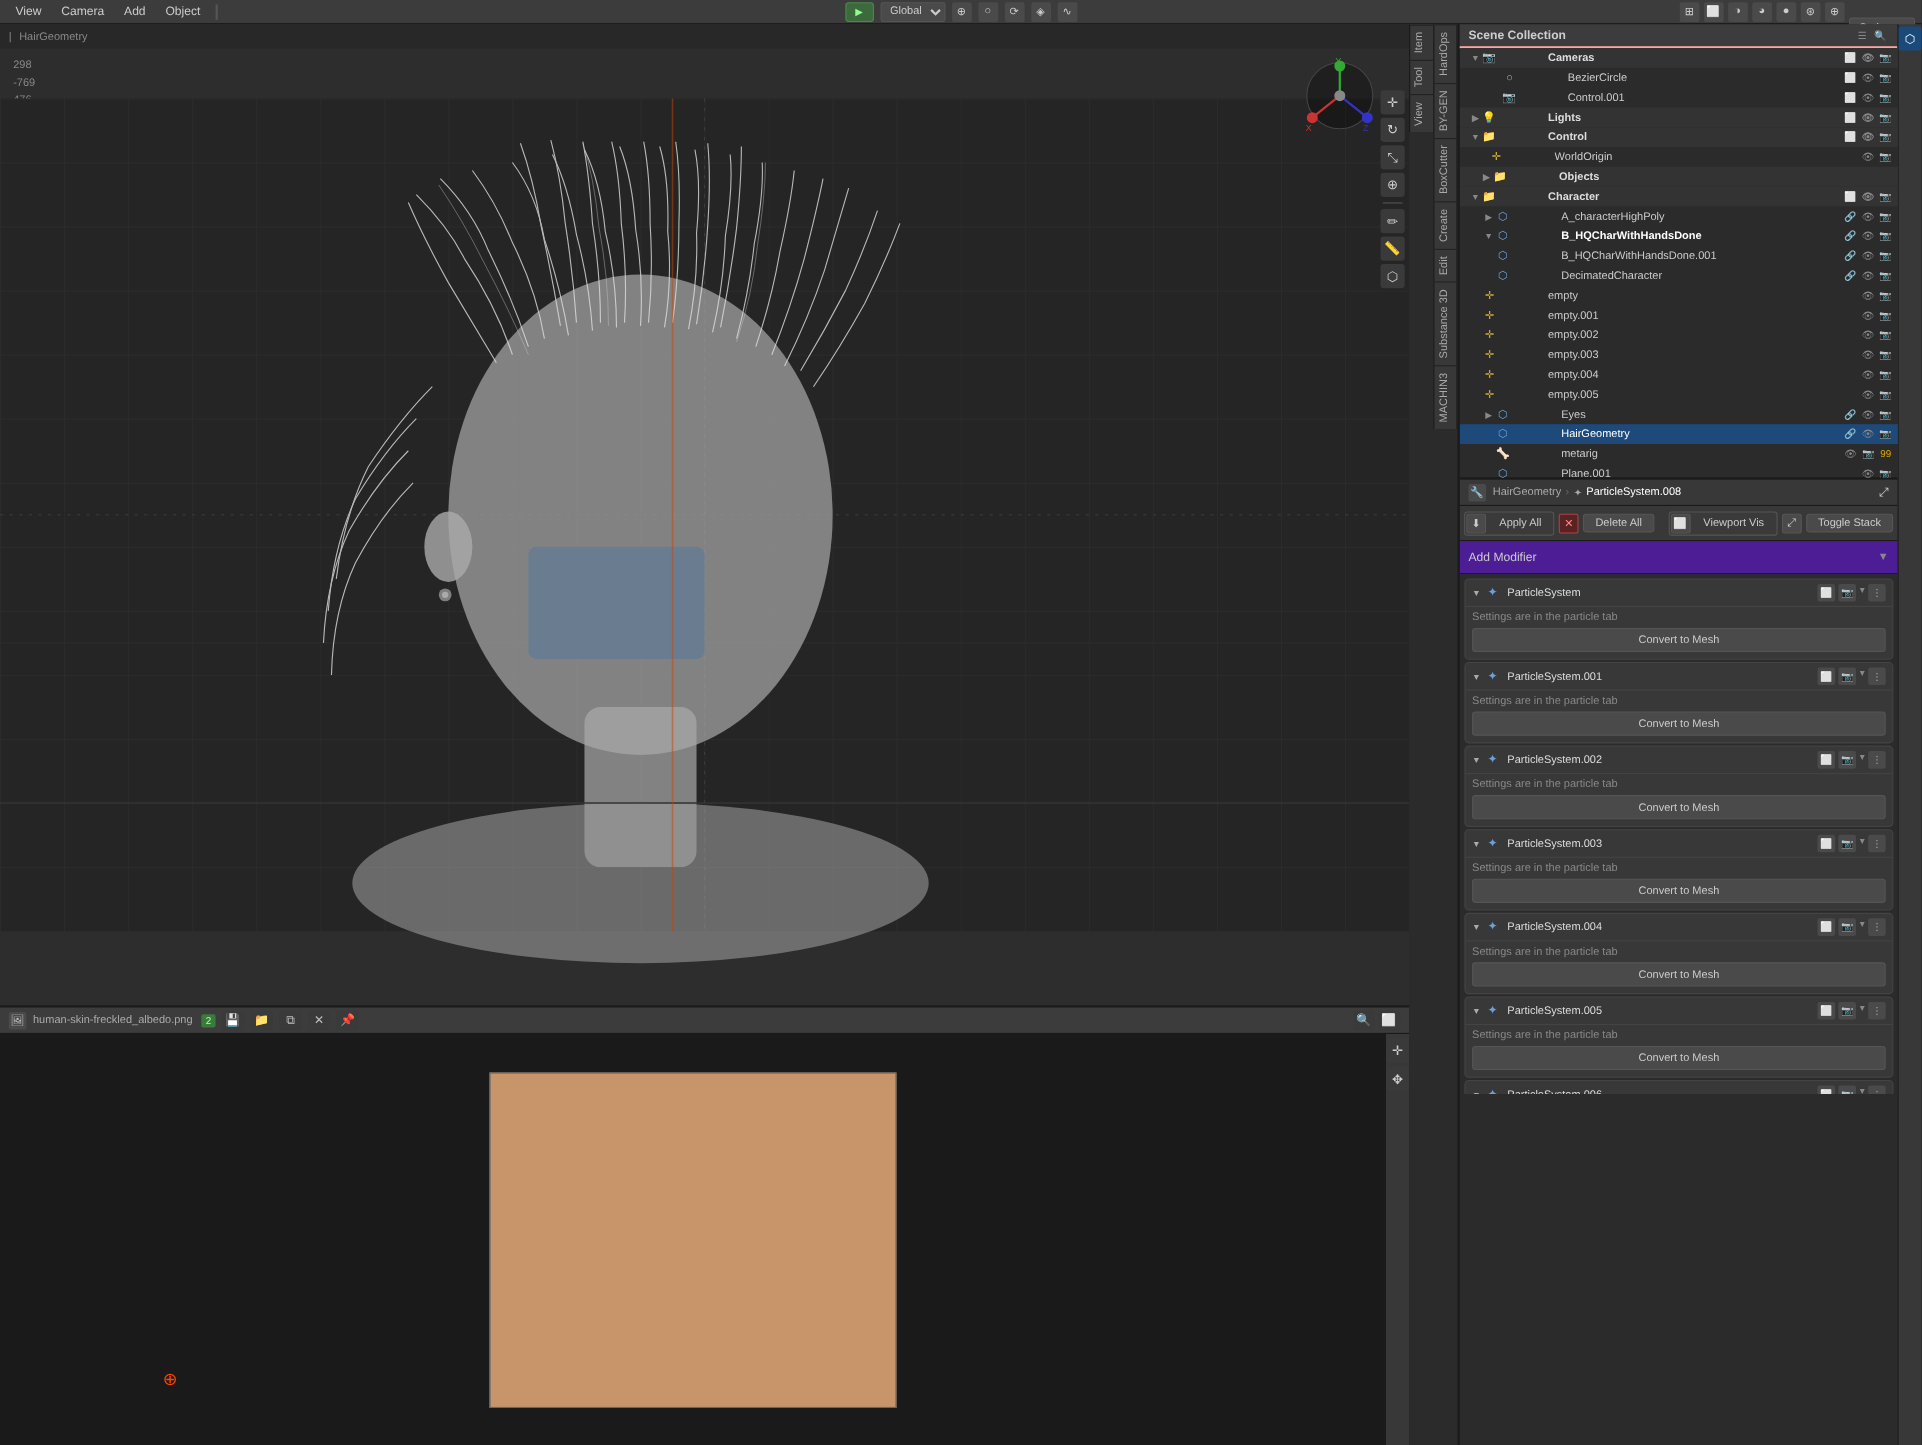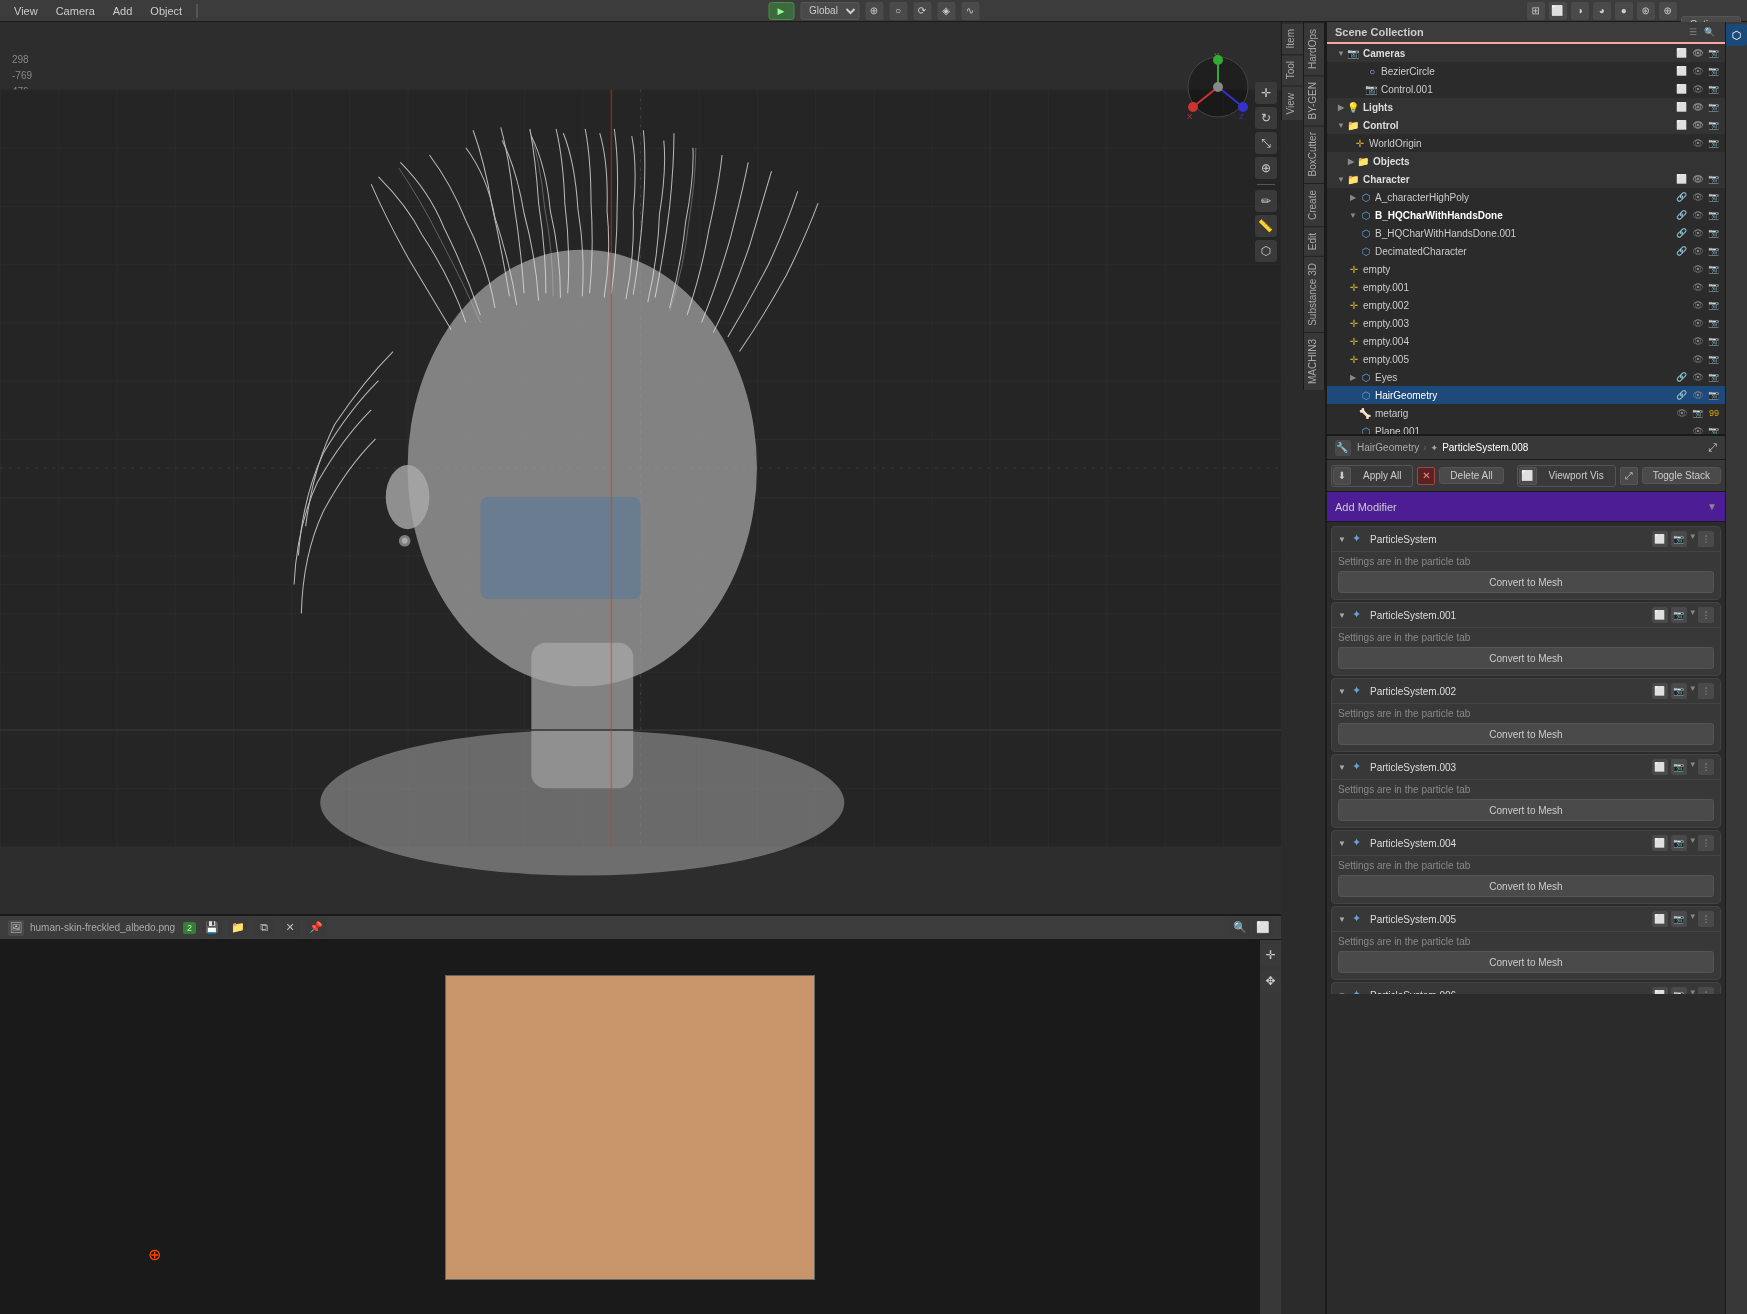--- a/index.html
+++ b/index.html
@@ -224,20 +224,21 @@
       font-size: 10px;
       flex-shrink: 0;
       margin-right: 2px;
     }
     .outliner-name {
       flex: 1;
       font-size: 10px;
       color: #ccc;
       white-space: nowrap;
       overflow: hidden;
+      margin-left: 44px;
     }
     .outliner-right-icons {
       display: flex;
       gap: 2px;
       align-items: center;
     }
     .out-icon {
       width: 14px; height: 14px;
       font-size: 9px;
       color: #888;
@@ -915,20 +916,26 @@
 
     <div class="right-tabs-vertical">
       <div class="right-tab active" title="Object Properties">⬡</div>
     </div>
   </div>
 
   <div style="flex:1;display:flex;flex-direction:column;position:relative;overflow:hidden;">
 
     <div class="viewport-3d">
 
+      <div class="viewport-header">
+        <span style="font-size:10px;color:#888;">
+          <span>|</span>
+          <span style="margin-left:4px;">HairGeometry</span>
+        </span>
+      </div>
 
       <div class="viewport-coords">
         <div>298</div>
         <div>-769</div>
         <div>476</div>
         <div>-539</div>
       </div>
 
       <svg class="hair-svg" viewBox="0 0 880 520">
 

